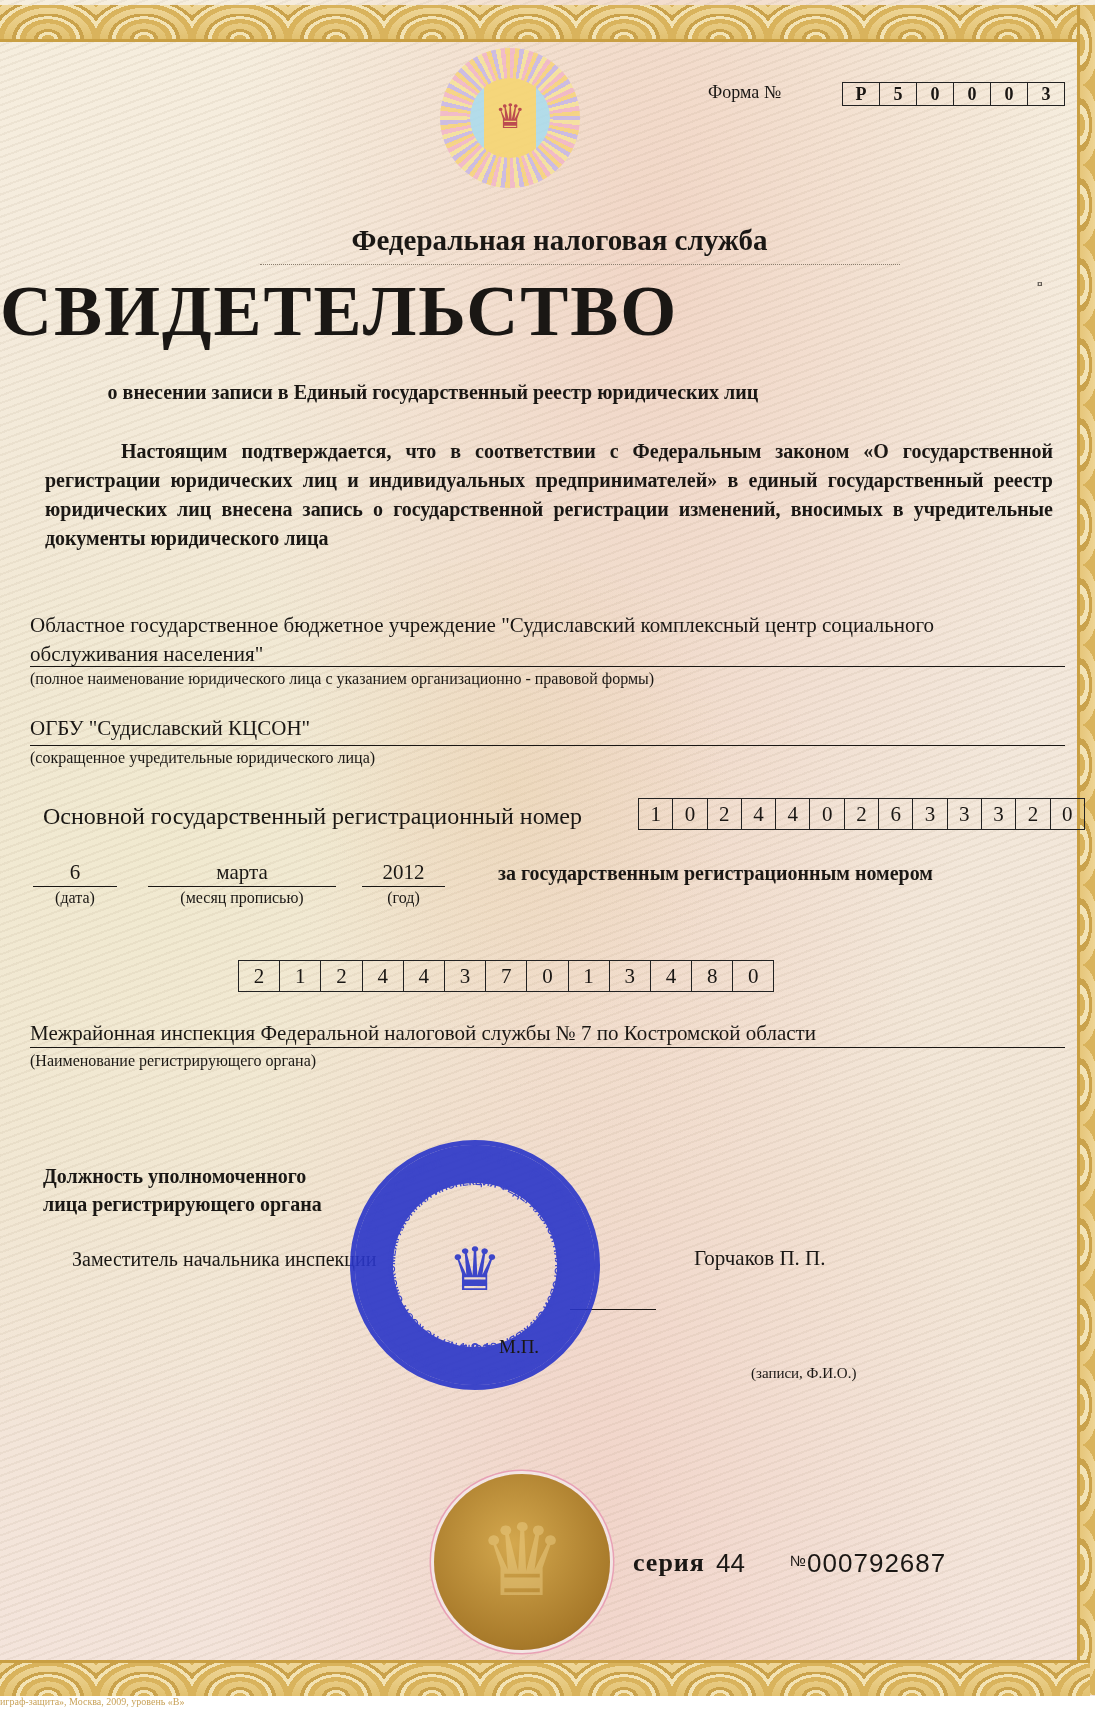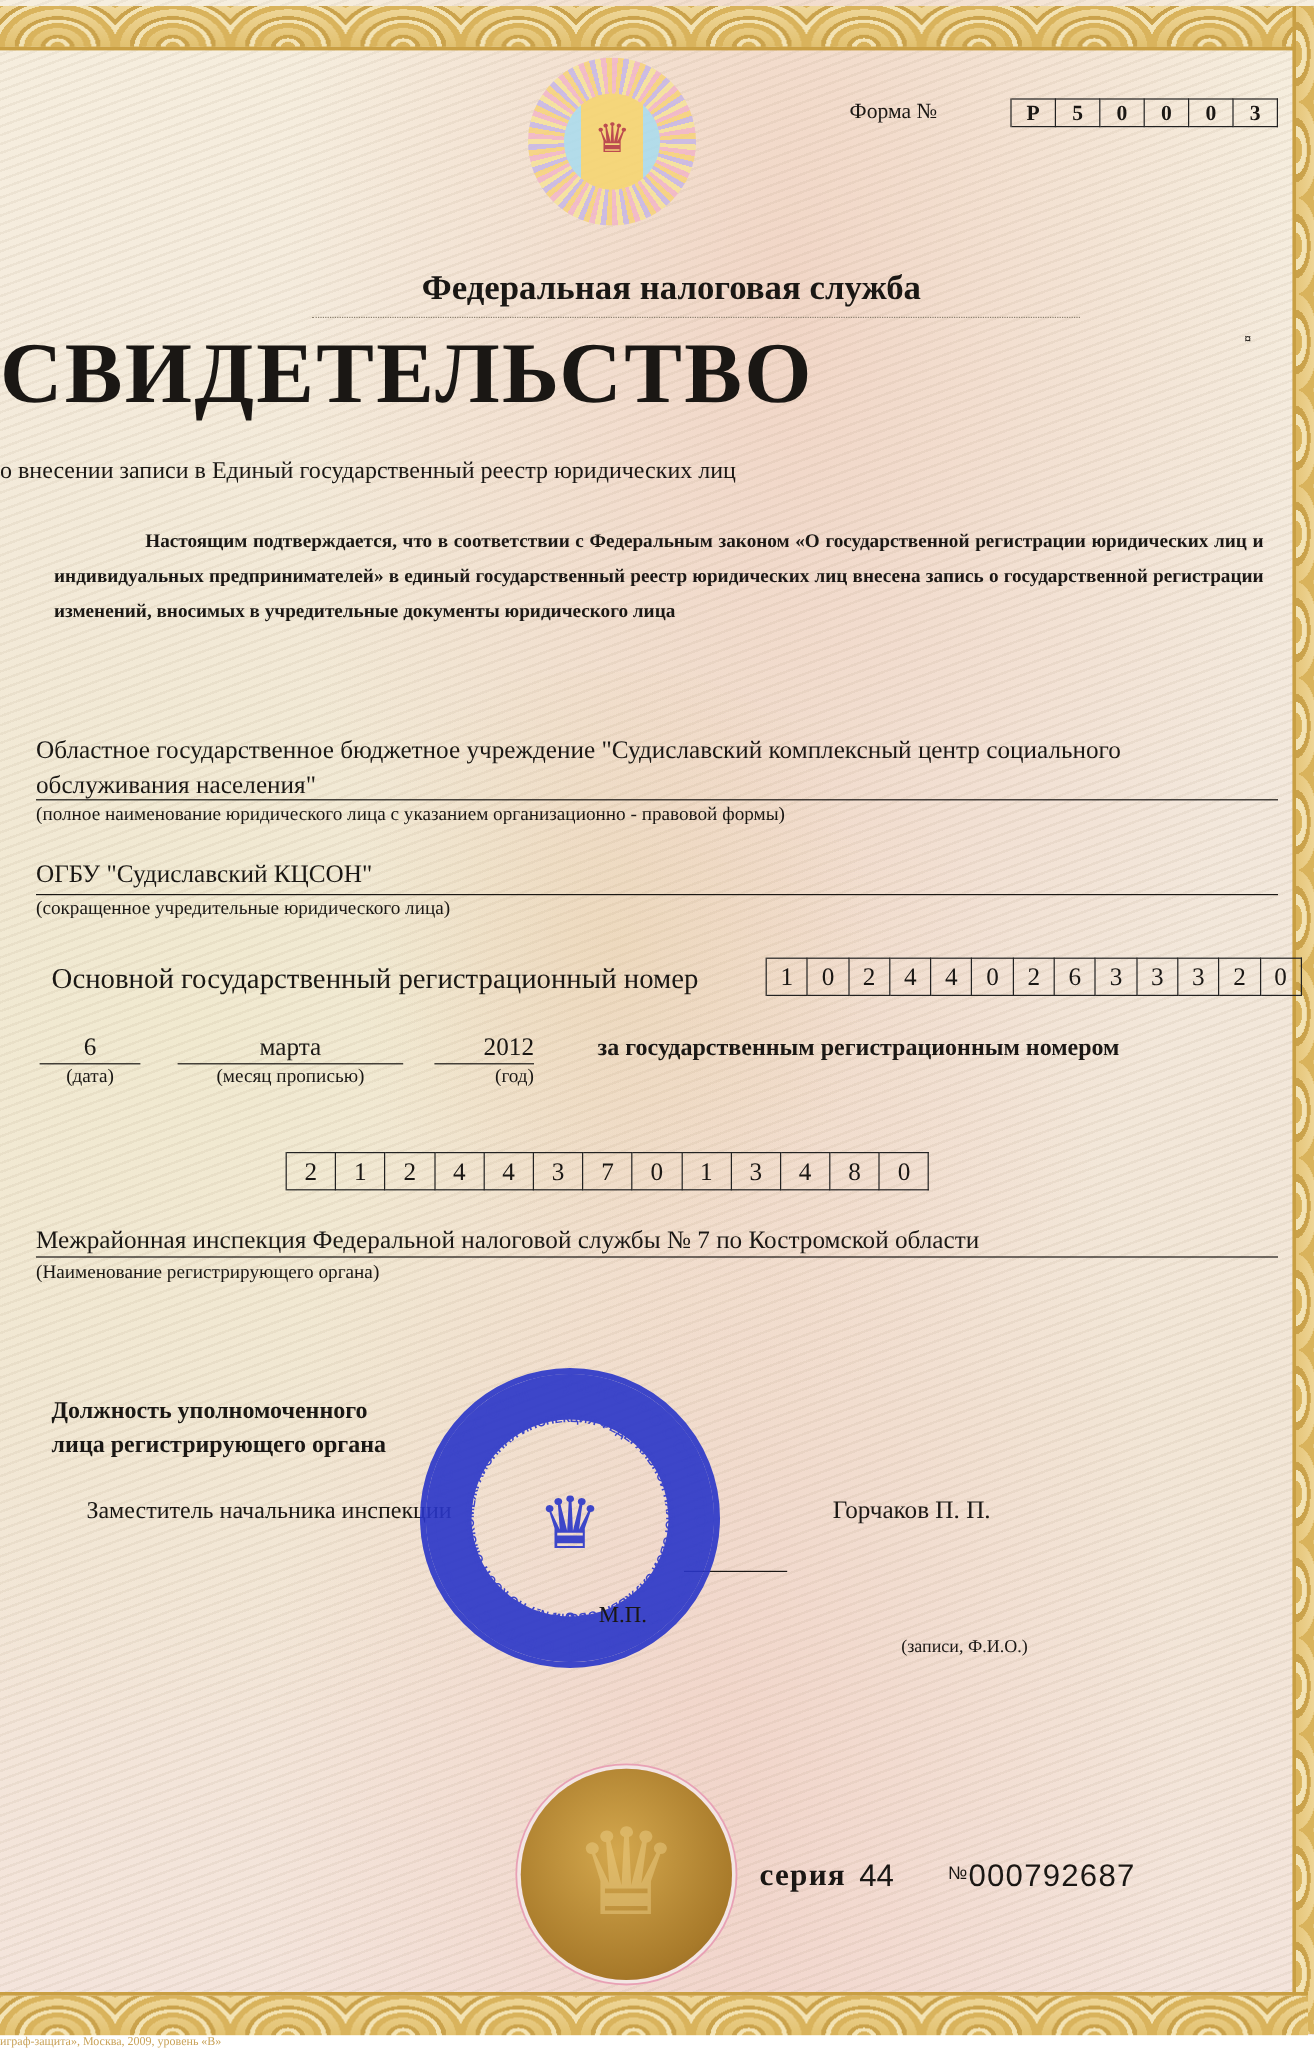--- a/index.html
+++ b/index.html
@@ -63,43 +63,43 @@
   .cells .cell {
     border-top: 1.5px solid #222; border-bottom: 1.5px solid #222; border-right: 1.5px solid #222;
     text-align: center; box-sizing: border-box;
   }
   .form-cells { left: 842px; top: 82px; }
   .form-cells .cell { width: 37px; height: 24px; line-height: 22px; font-weight: bold; font-size: 18px; }
   .agency { left: 0; width: 1095px; top: 224px; text-align: center; font-size: 29px; font-weight: bold; padding-left: 12px; }
   .agency-rule { left: 260px; top: 264px; width: 640px; border-top: 1px dotted #8c8070; }
   .title { left: 0; width: 1095px; top: 270px; text-align: left; font-size: 72px; font-weight: bold; letter-spacing: 2px; }
   .mark { left: 1037px; top: 277px; font-size: 11px; font-weight: bold; }
-  .subtitle { left: 0; width: 866px; top: 381px; text-align: left; font-size: 20px; font-weight: normal; }
+  .subtitle { left: 0; width: 866px; top: 381px; text-align: center; font-size: 20px; font-weight: bold; }
   .para {
-    left: 45px; width: 1008px; top: 437px; font-size: 16px; font-weight: bold; line-height: 29px;
+    left: 45px; width: 1008px; top: 437px; font-size: 20px; font-weight: bold; line-height: 29px;
     text-align: justify; text-indent: 76px;
   }
   .center-line { left: 30px; width: 1035px; text-align: left; }
   .org-full { top: 611px; font-size: 21px; line-height: 29px; }
   .rule { border-top: 1.5px solid #1a1714; }
   .rule-full { left: 30px; width: 1035px; top: 666px; }
   .caption { font-size: 16px; }
   .cap-full { top: 670px; }
   .org-short { top: 716px; font-size: 21px; }
   .rule-short { left: 30px; width: 1035px; top: 745px; }
   .cap-short { top: 749px; }
   .ogrn-label { left: 43px; top: 803px; font-size: 24px; }
   .ogrn-cells { left: 638px; top: 798px; }
   .ogrn-cells .cell, .grn-cells .cell { width: 34.3px; height: 32px; line-height: 30px; font-size: 21px; }
   .date-field { text-align: center; }
   .date-val { font-size: 21px; height: 28px; line-height: 28px; border-bottom: 1.2px solid #1a1714; }
   .date-cap { font-size: 16px; margin-top: 2px; }
   .date-day { left: 33px; top: 858px; width: 84px; }
   .date-month { left: 148px; top: 858px; width: 188px; }
-  .date-year { left: 362px; top: 858px; width: 83px; text-align: right; }
+  .date-year { left: 362px; top: 858px; width: 83px; }
   .grn-label { left: 498px; top: 862px; font-size: 20px; font-weight: bold; }
   .grn-cells { left: 238px; top: 960px; }
   .grn-cells .cell { width: 41.2px; }
   .authority { top: 1021px; font-size: 21px; }
   .rule-auth { left: 30px; width: 1035px; top: 1047px; }
   .cap-auth { top: 1052px; }
   .position-label { left: 43px; top: 1162px; font-size: 20px; line-height: 28px; font-weight: bold; }
   .position-value { left: 72px; top: 1248px; font-size: 20px; }
   .signer-name { left: 694px; top: 1246px; font-size: 21px; }
   .sign-line { left: 570px; top: 1309px; width: 86px; border-top: 1.5px solid #1a1714; }

